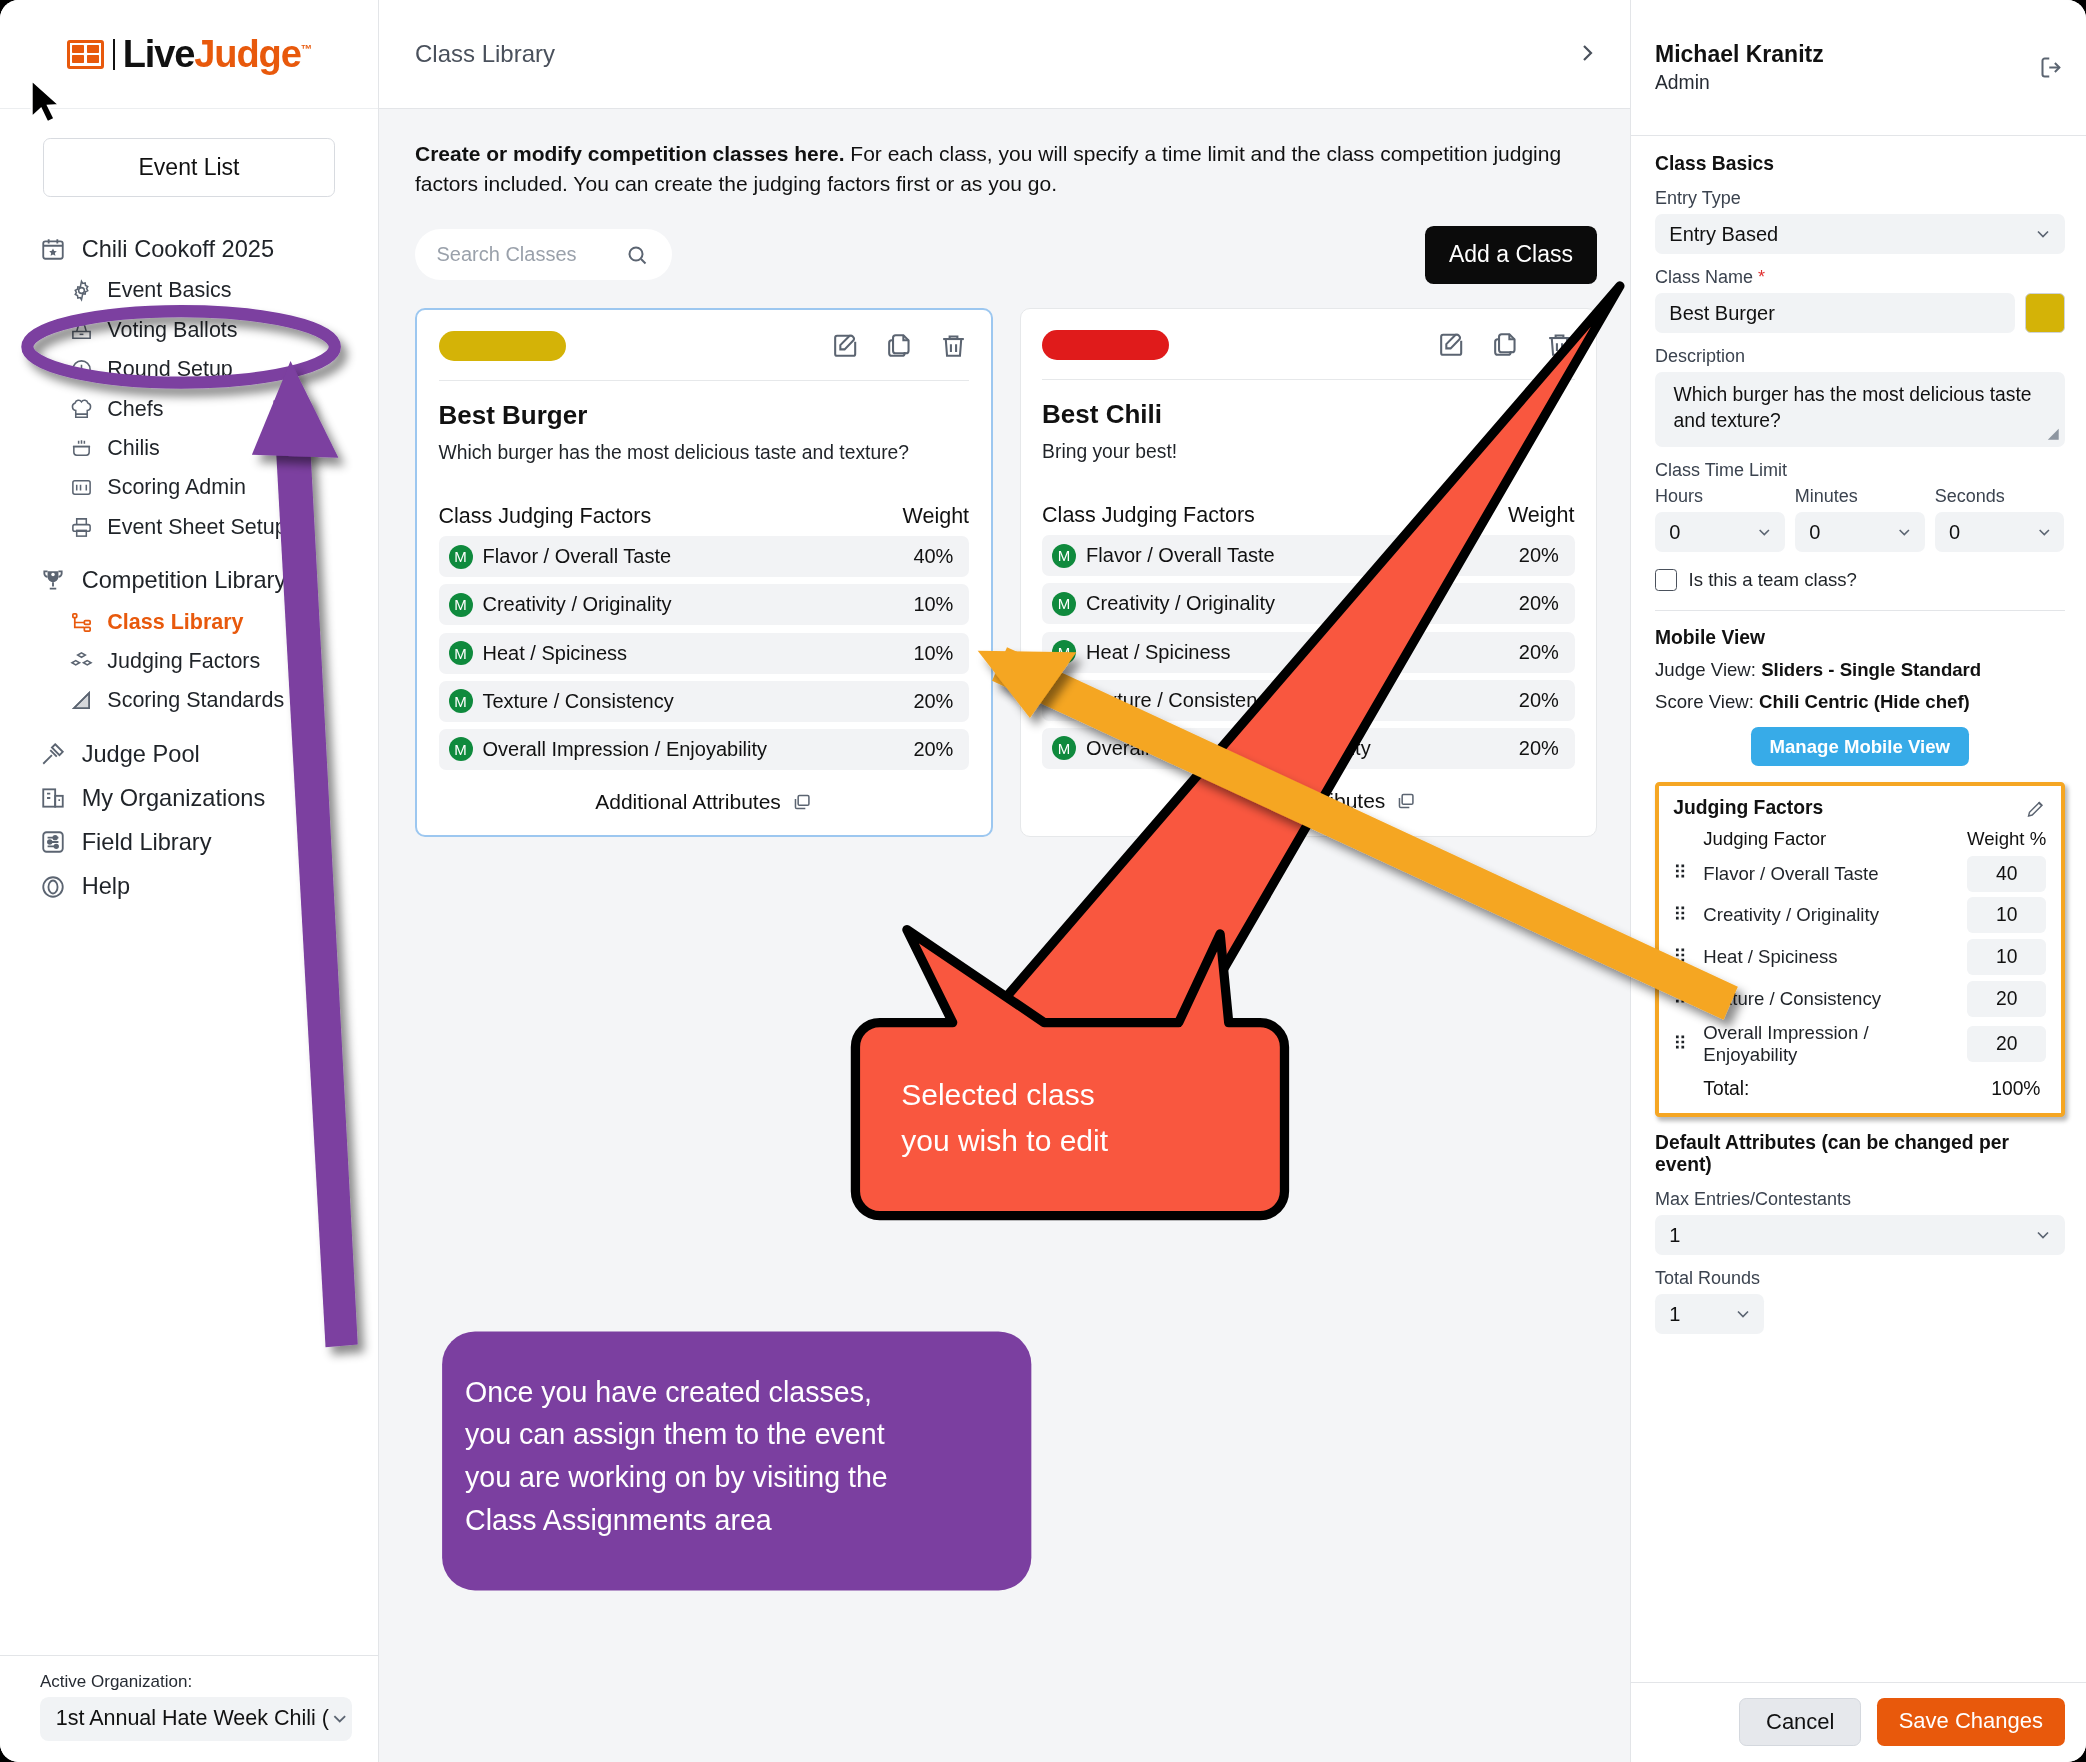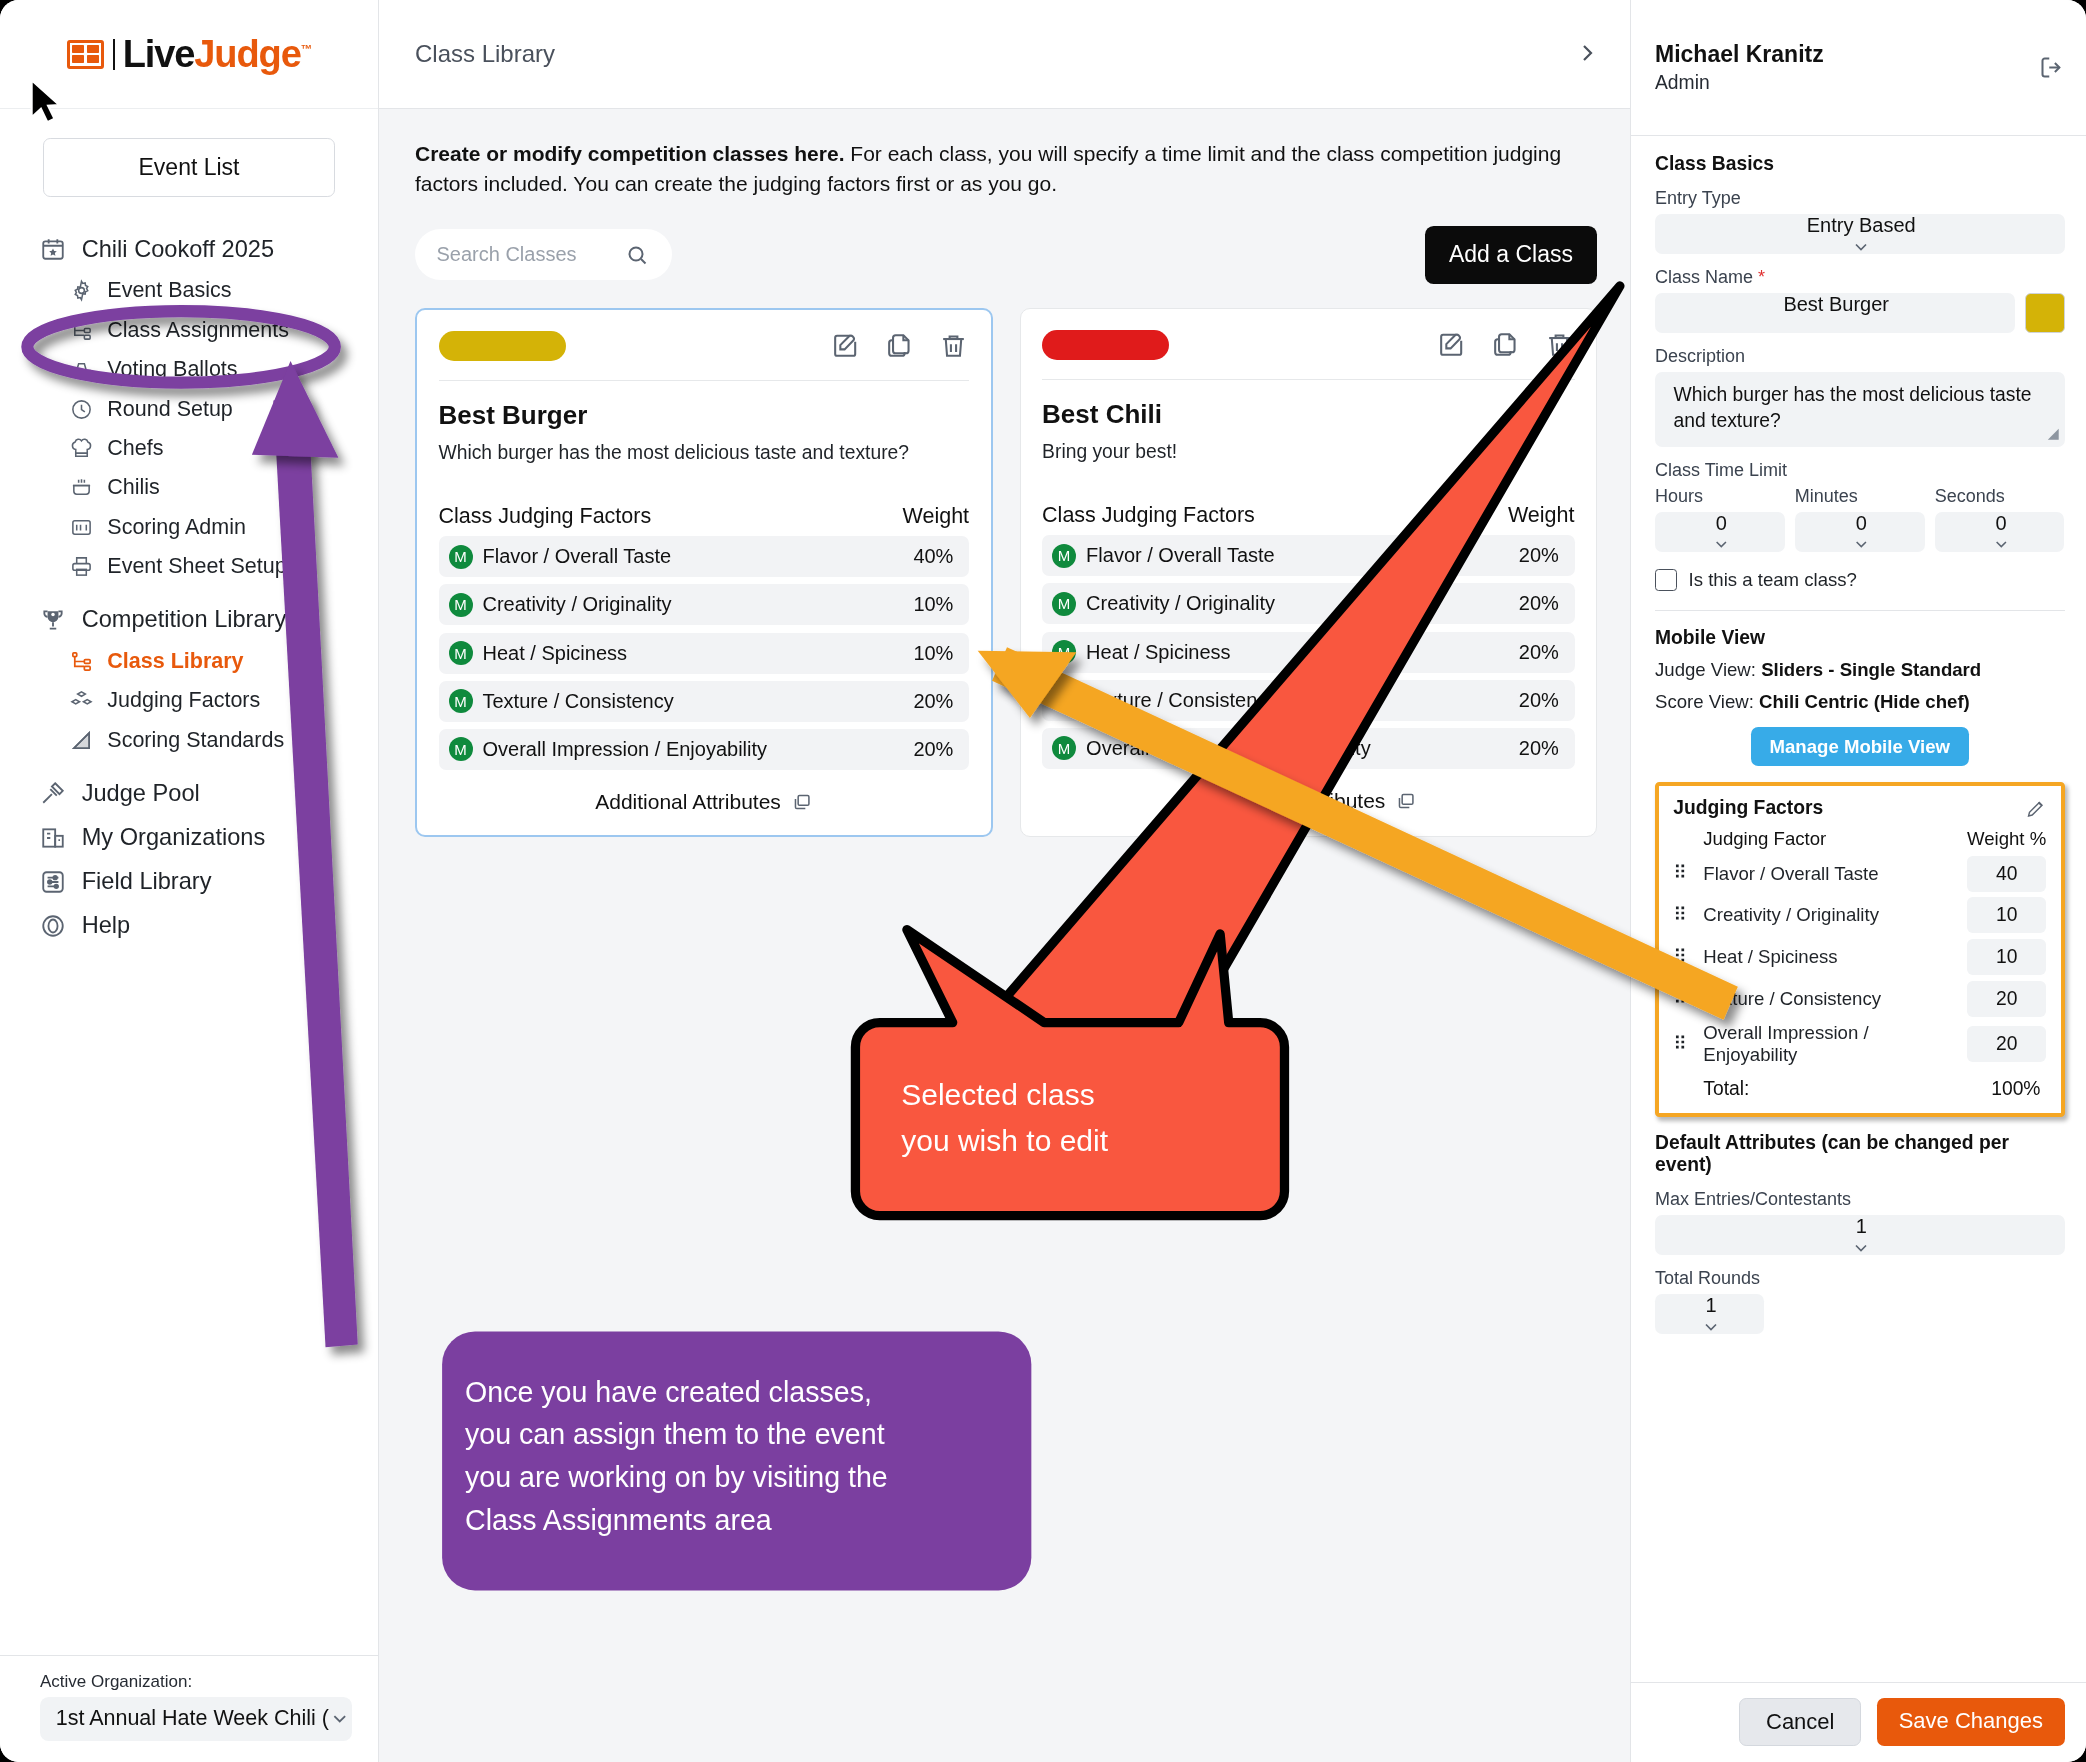--- a/index.html
+++ b/index.html
@@ -146,21 +146,21 @@
   }
   .rp-user-name { font-size: 23px; font-weight: 700; color: #111; }
   .rp-user-role { font-size: 19.3px; color: #262b33; margin-top: 4.3px; }
   .rp-body { flex: 1 1 auto; padding: 17px 21.5px 0 24px; overflow: hidden; }
   .sec-title { font-size: 19.3px; font-weight: 700; color: #111; }
   .fld-label { font-size: 18px; color: #3b434f; margin-top: 13px; margin-bottom: 5px; }
   .req { color: #e03131; }
   .select-ctl {
     background: #f1f3f5; border-radius: 7.2px; height: 40px;
     display: flex; align-items: center; justify-content: space-between;
-    padding: 0 11.4px 0 14.3px; font-size: 20px; color: #111; cursor: pointer; flex-direction: column;
+    padding: 0 11.4px 0 14.3px; font-size: 20px; color: #111; cursor: pointer;
   }
   .row-gap { display: flex; gap: 10px; }
   .textarea-ctl {
     background: #f1f3f5; border-radius: 7.2px; padding: 10px 14.3px 13px 18.6px;
     font-size: 19.3px; color: #111; line-height: 1.35; position: relative; min-height: 69px;
   }
   .resize-grip { position: absolute; right: 5.7px; bottom: 4.3px; color: #8e96a1; font-size: 14.3px; }
   .time-grid { display: flex; gap: 10px; margin-top: 4.3px; }
   .time-col { flex: 1 1 0; min-width: 0; }
   .time-col .fld-label { margin-top: 5.7px; }
@@ -245,31 +245,20 @@
       <div class="nav-item">
         <span class="ic">
           <svg width="23" height="23" viewBox="0 0 24 24" fill="none" stroke="currentColor" stroke-width="1.6">
             <circle cx="12" cy="12" r="3"></circle>
             <path d="M12 2.5l1.3 2.2 2.5-.5.4 2.5 2.3 1.1-1.2 2.2 1.2 2.2-2.3 1.1-.4 2.5-2.5-.5L12 21.5l-1.3-2.2-2.5.5-.4-2.5-2.3-1.1 1.2-2.2-1.2-2.2 2.3-1.1.4-2.5 2.5.5z"></path>
           </svg>
         </span>
         <span>Event Basics</span>
       </div>
 
-      <div class="nav-item">
-        <span class="ic">
-          <svg width="23" height="23" viewBox="0 0 24 24" fill="none" stroke="currentColor" stroke-width="1.6">
-            <rect x="3" y="3" width="4" height="4" rx="1"></rect>
-              <rect x="15" y="10" width="6" height="4" rx="1"></rect>
-            <rect x="15" y="17" width="6" height="4" rx="1"></rect>
-              <path d="M5 7v10h10M5 12h10"></path>
-          </svg>
-        </span>
-        <span>Class Assignments</span>
-      </div>
 
       <div class="nav-item">
         <span class="ic">
           <svg width="23" height="23" viewBox="0 0 24 24" fill="none" stroke="currentColor" stroke-width="1.6">
             <path d="M3 13h18v7H3z"></path>
               <path d="M7 13l2-7h6l2 7"></path>
               <path d="M10 16h4"></path>
           </svg>
         </span>
         <span>Voting Ballots</span>

